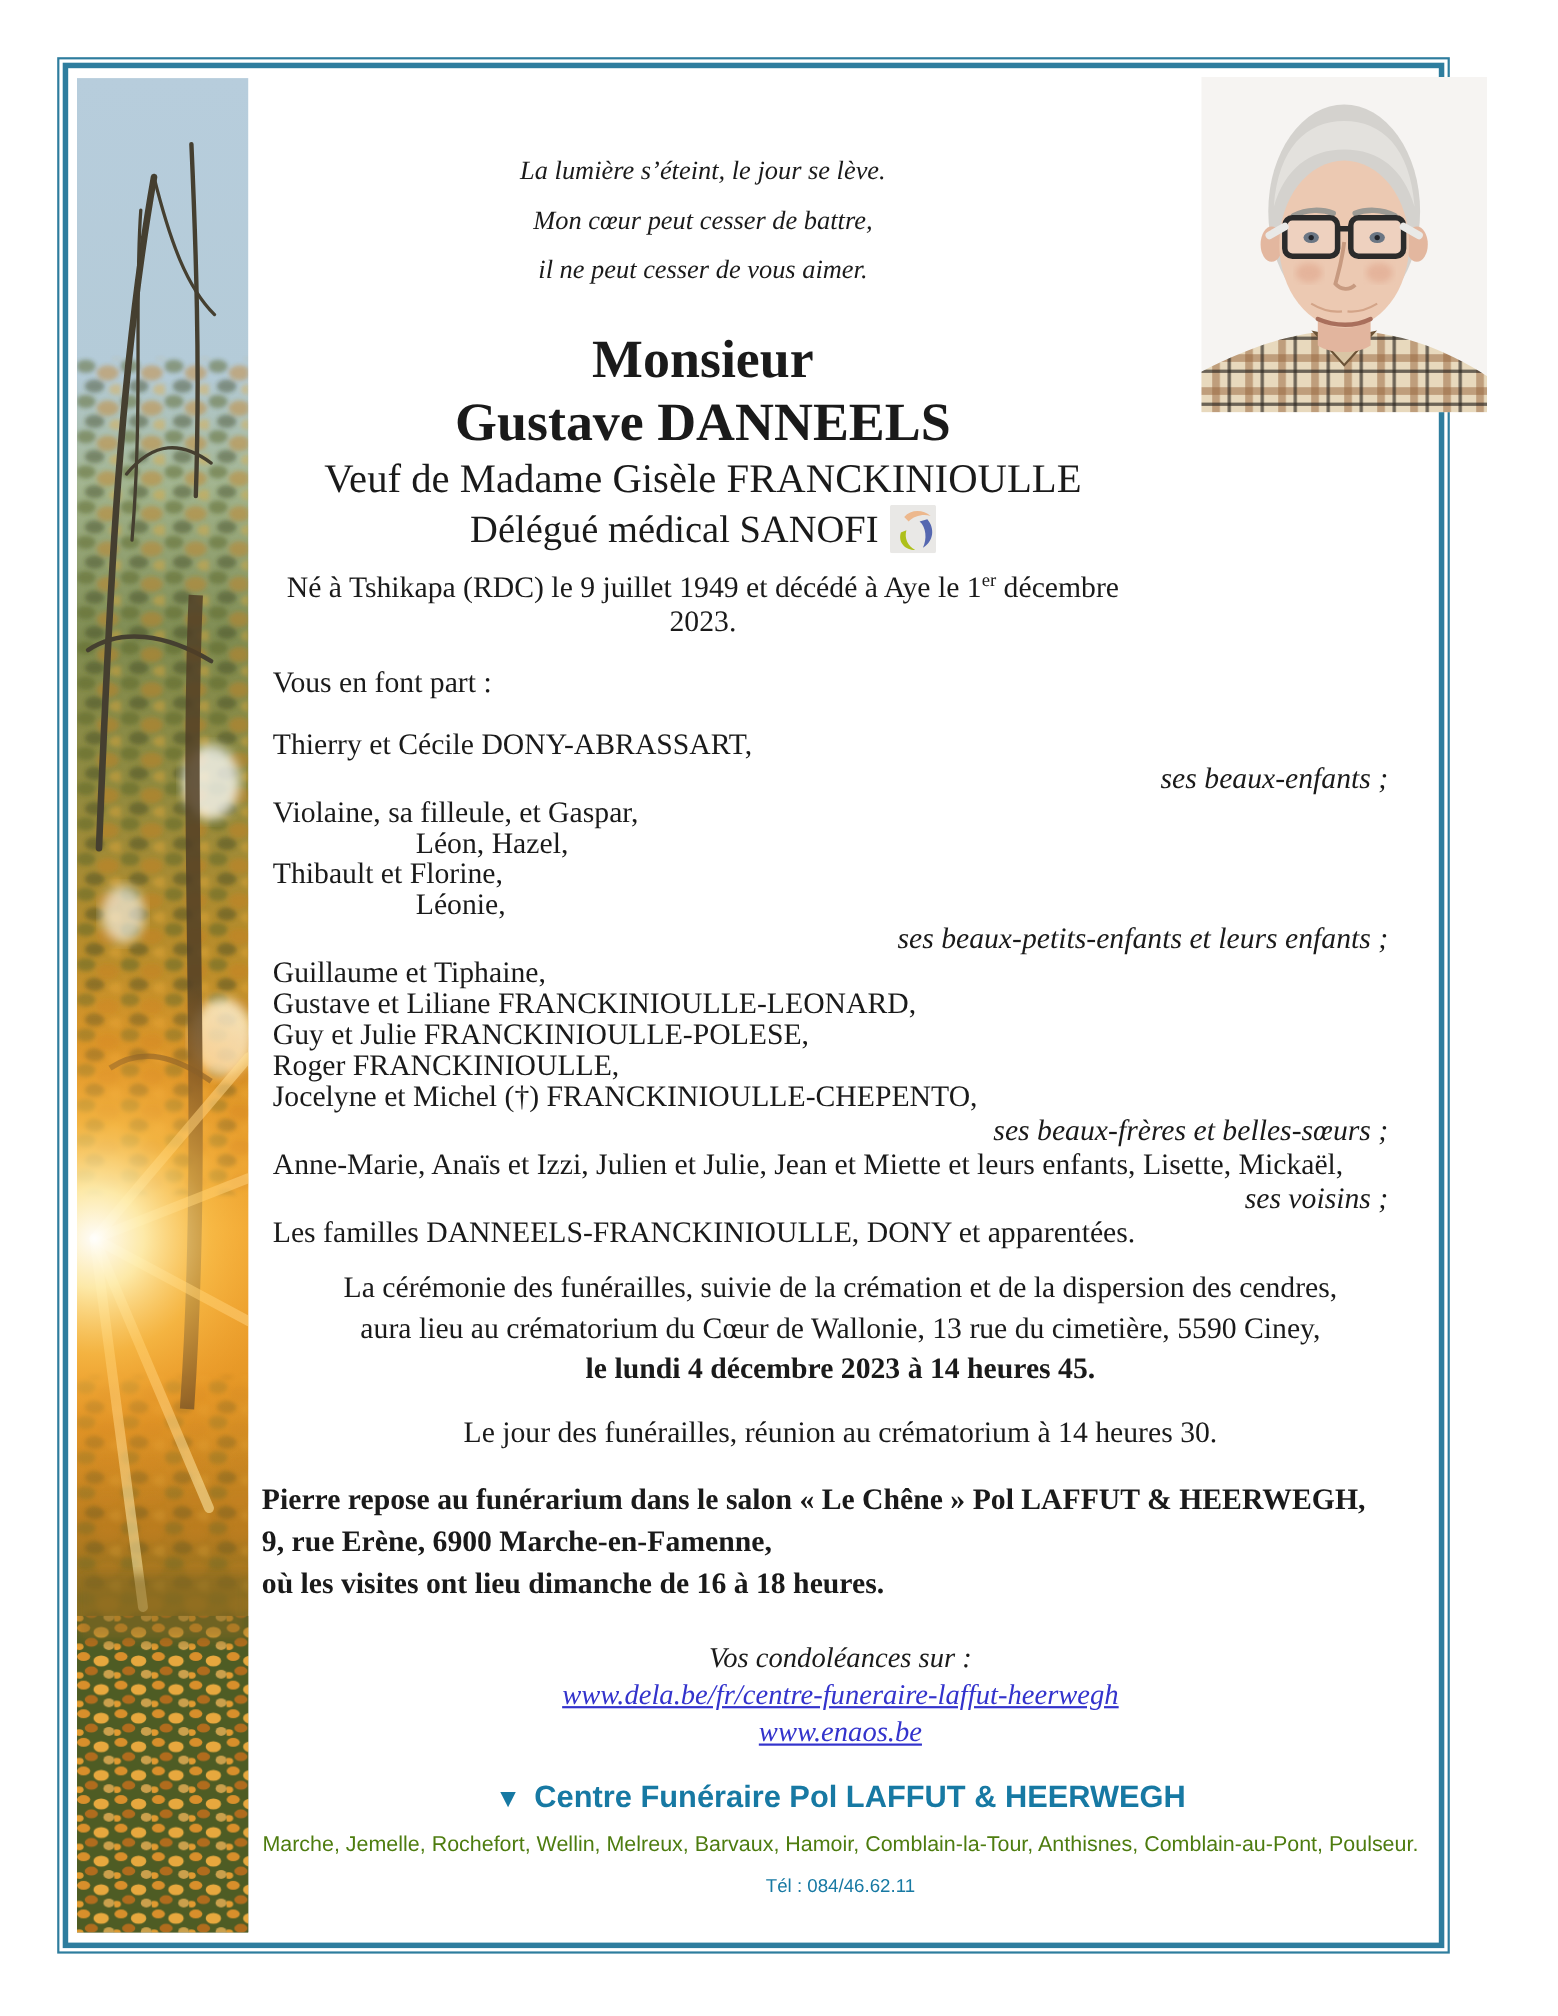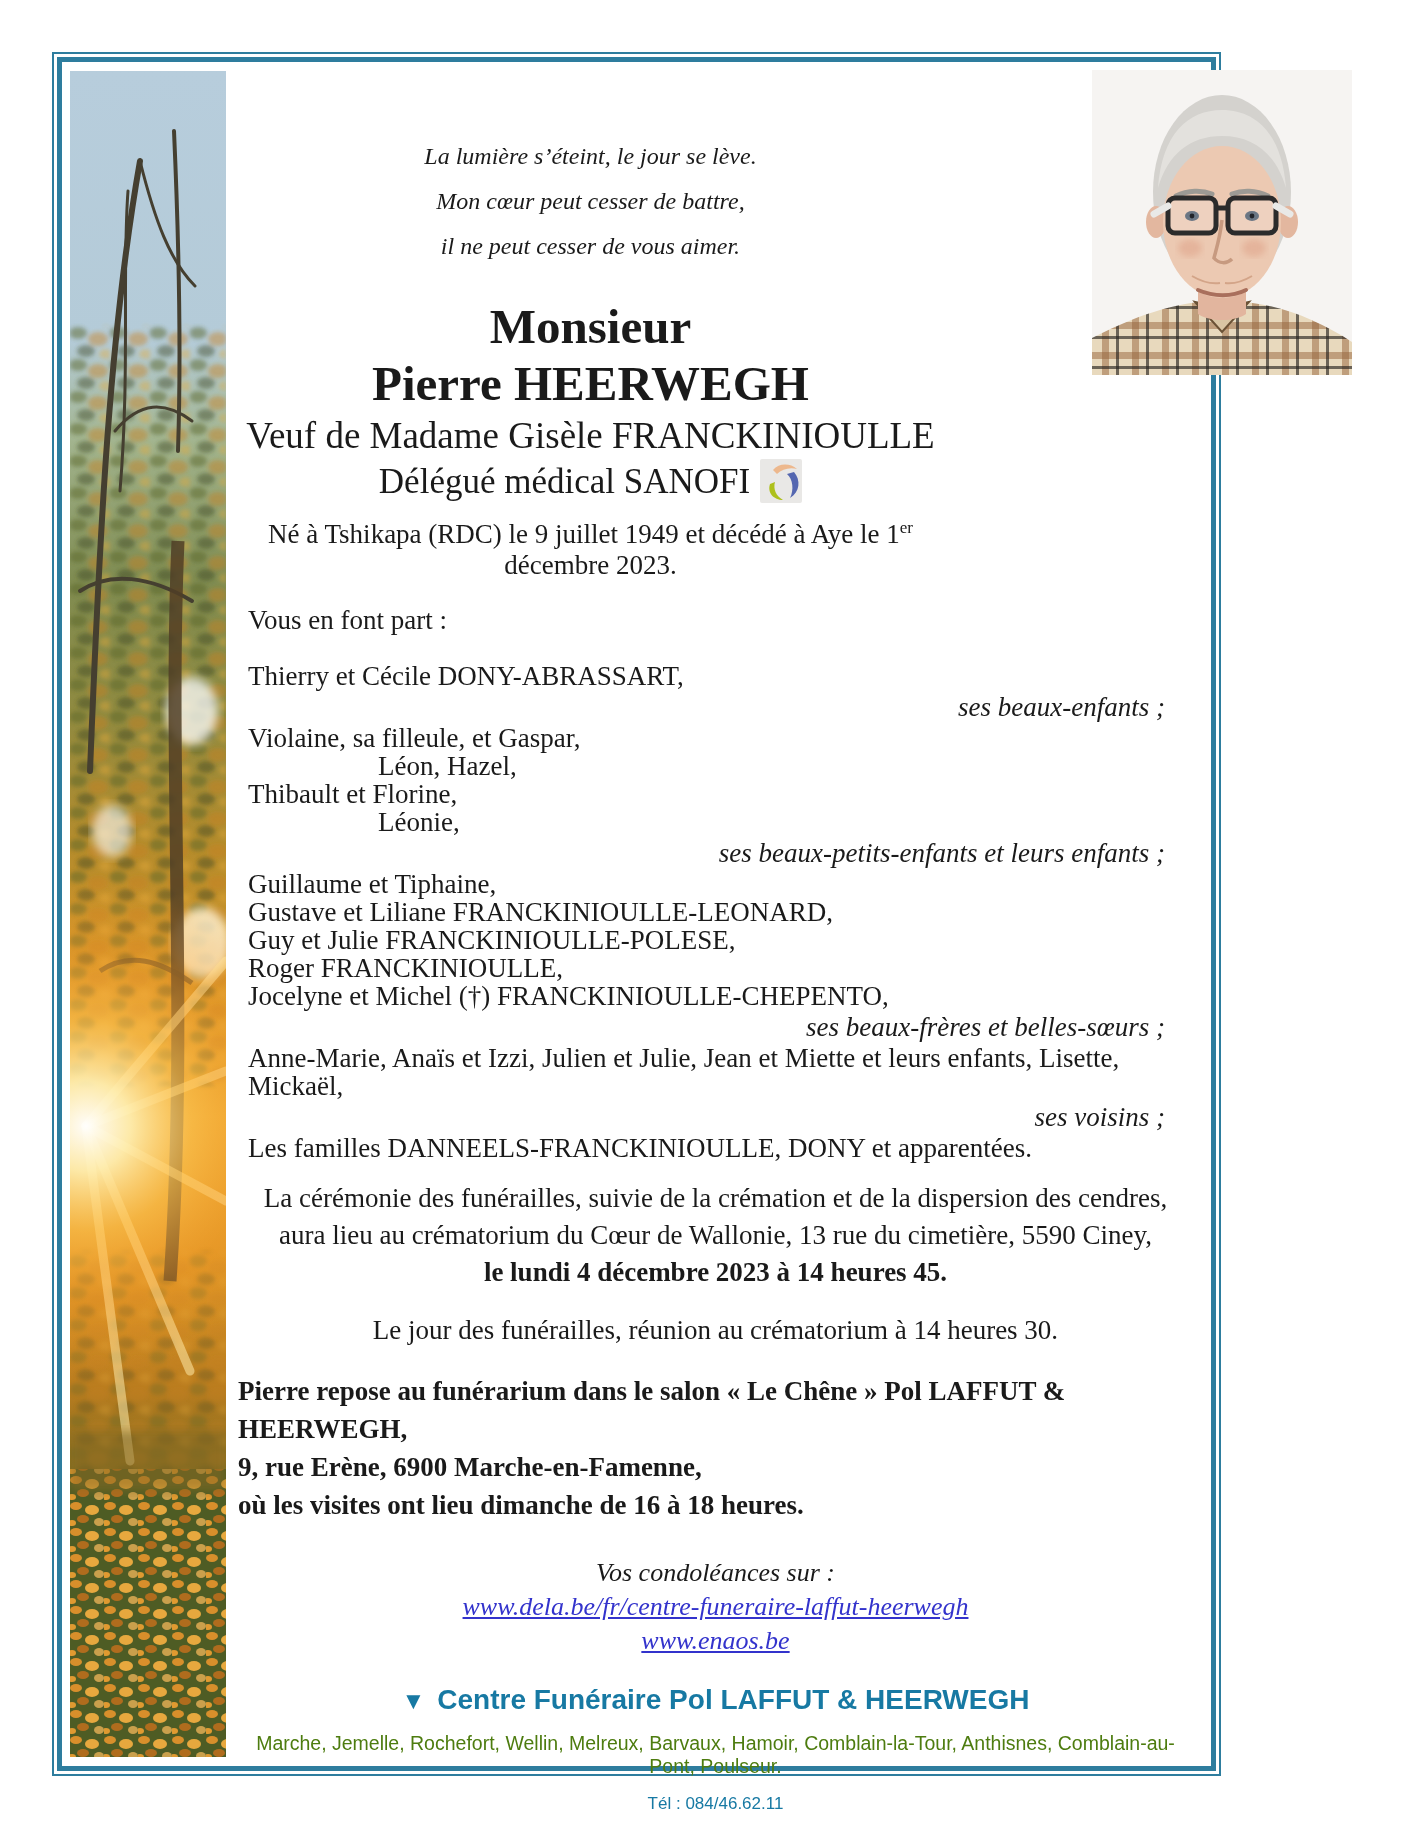--- a/index.html
+++ b/index.html
@@ -1,21 +1,21 @@
 <!DOCTYPE html>
 <html><head>
 <meta charset="utf-8">
 <style>
   html,body{margin:0;padding:0;}
   body{
     width:1416px;height:1833px;position:relative;background:#ffffff;
     font-family:"Liberation Serif", serif;color:#1a1a1a;overflow:hidden;
   }
   .frame{
-    position:absolute;left:57px;top:57px;width:1159px;height:1714px;
+    position:absolute;left:57px;top:57px;width:1256px;height:1714px;
     box-sizing:border-box;border:5px solid #2e7d9e;
     box-shadow:0 0 0 3px #ffffff, 0 0 0 5px #2e7d9e;
     background:#ffffff;
   }
   .photo-strip{
     position:absolute;left:8px;top:9px;width:156px;height:1686px;overflow:hidden;
   }
   .photo-strip svg{display:block;width:100%;height:100%;}
   .portrait{
     position:absolute;left:1030px;top:8px;width:260px;height:305px;overflow:hidden;
@@ -200,21 +200,21 @@
   </div>
 
   <div class="content">
     <div class="top-block">
       <div class="quote">
         <div>La lumière s’éteint, le jour se lève.</div>
         <div>Mon cœur peut cesser de battre,</div>
         <div>il ne peut cesser de vous aimer.</div>
       </div>
       <div class="civility">Monsieur</div>
-      <div class="deceased-name">Pierre HEERWEGH</div>
+      <div class="deceased-name">Gustave DANNEELS</div>
       <div class="widower">Veuf de Madame Gisèle FRANCKINIOULLE</div>
       <div class="profession">
         <span>Délégué médical SANOFI</span><span class="sanofi-logo"><svg viewBox="0 0 42 44">
           <rect width="42" height="44" rx="2" fill="#e9e8e6"></rect>
           <path d="M13,11 C19,4 30,4 37,10 C30,8 22,10 17,15 Z" fill="#edb88d"></path>
           <path d="M34,13 C41,21 40,33 30,39 C34,31 33,20 27,15 Z" fill="#5567b0"></path>
           <path d="M10,25 C7,34 14,41 23,41 C16,37 13,30 15,23 Z" fill="#aec01b"></path>
         </svg></span>
       </div>
     </div>

